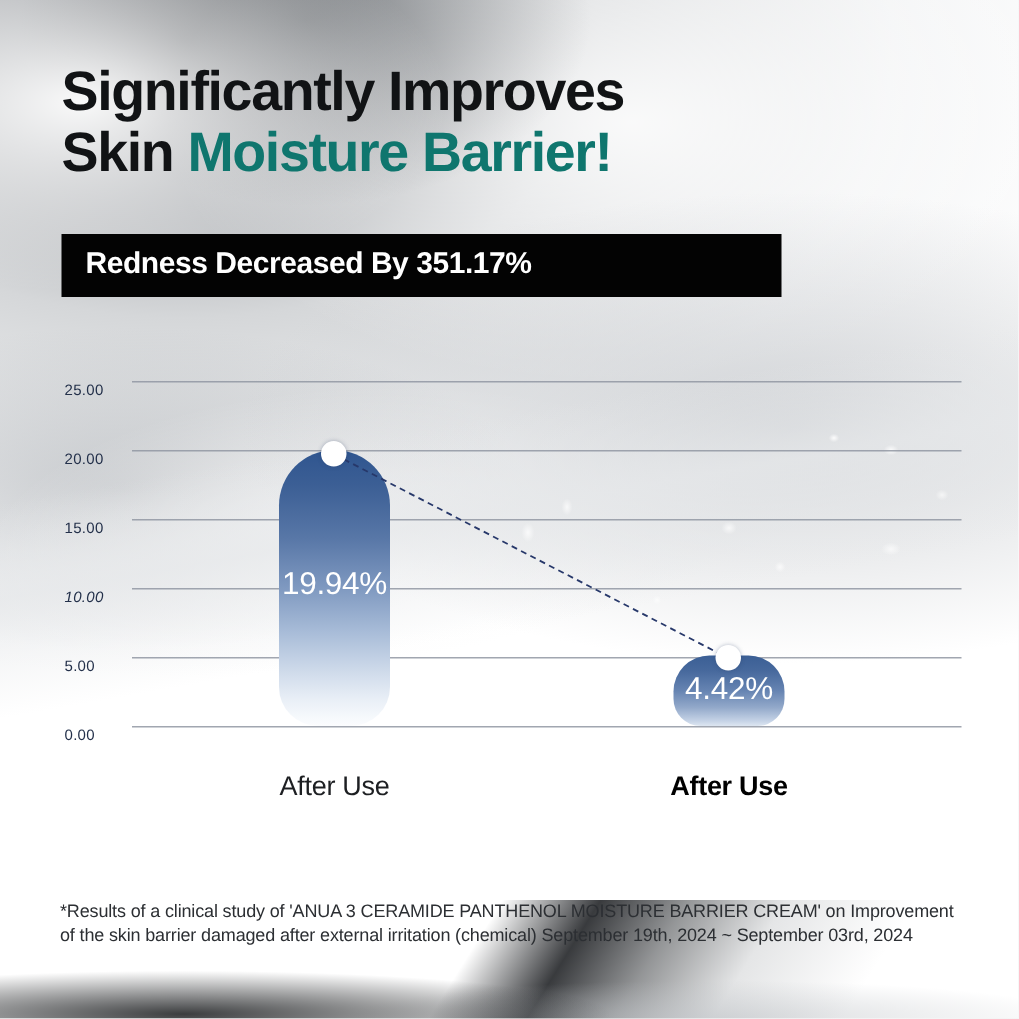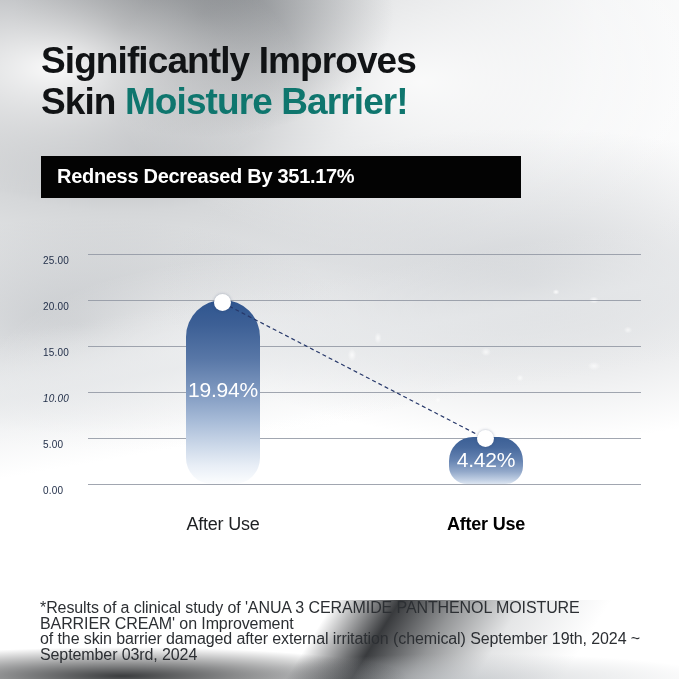--- a/index.html
+++ b/index.html
@@ -222,21 +222,21 @@
   #xtick-before { left: 113px; color: #1d1f22; }
   #xtick-after  { left: 376px; color: #000000; font-weight: bold; }
 
   
   #footnote {
     position: absolute;
     left: 40px;
     top: 600px;
     width: 608px;
     z-index: 5;
-    font-size: 16px;
+    font-size: 12px;
     line-height: 15.5px;
     color: #2c2f33;
     letter-spacing: -0.1px;
   }
 </style>
 </head>
 <body>
 
 <div id="stage">
 

